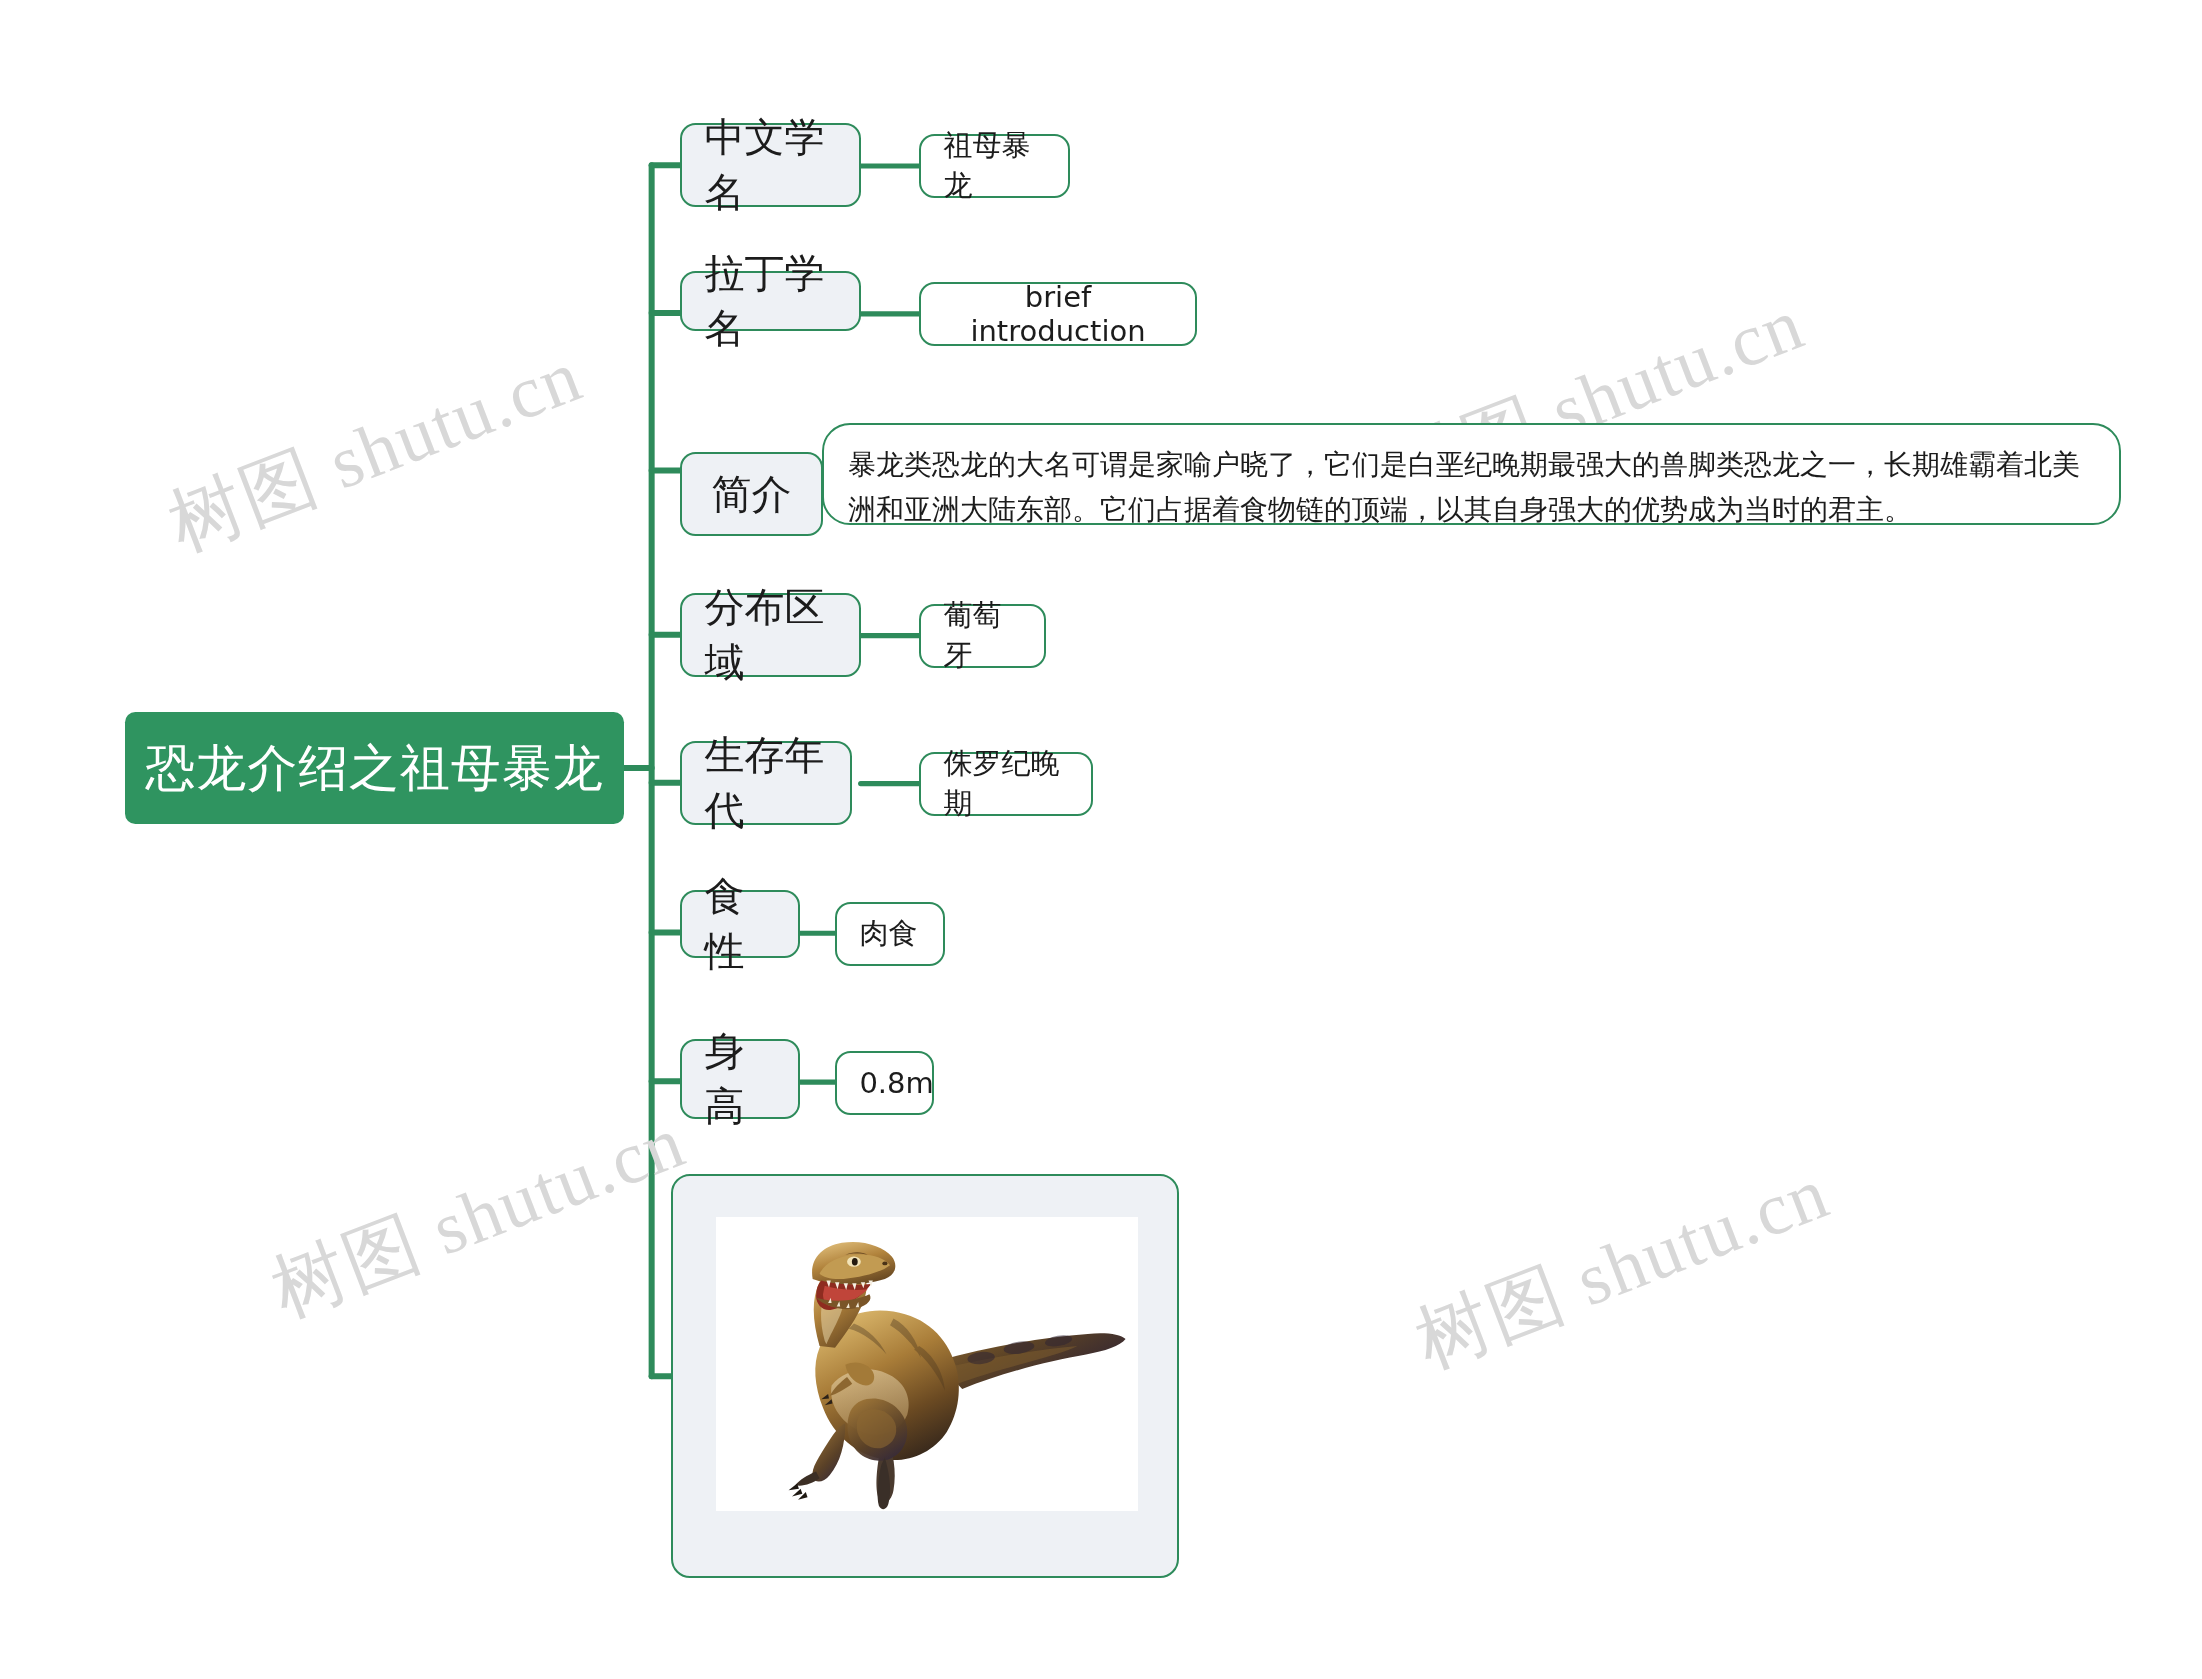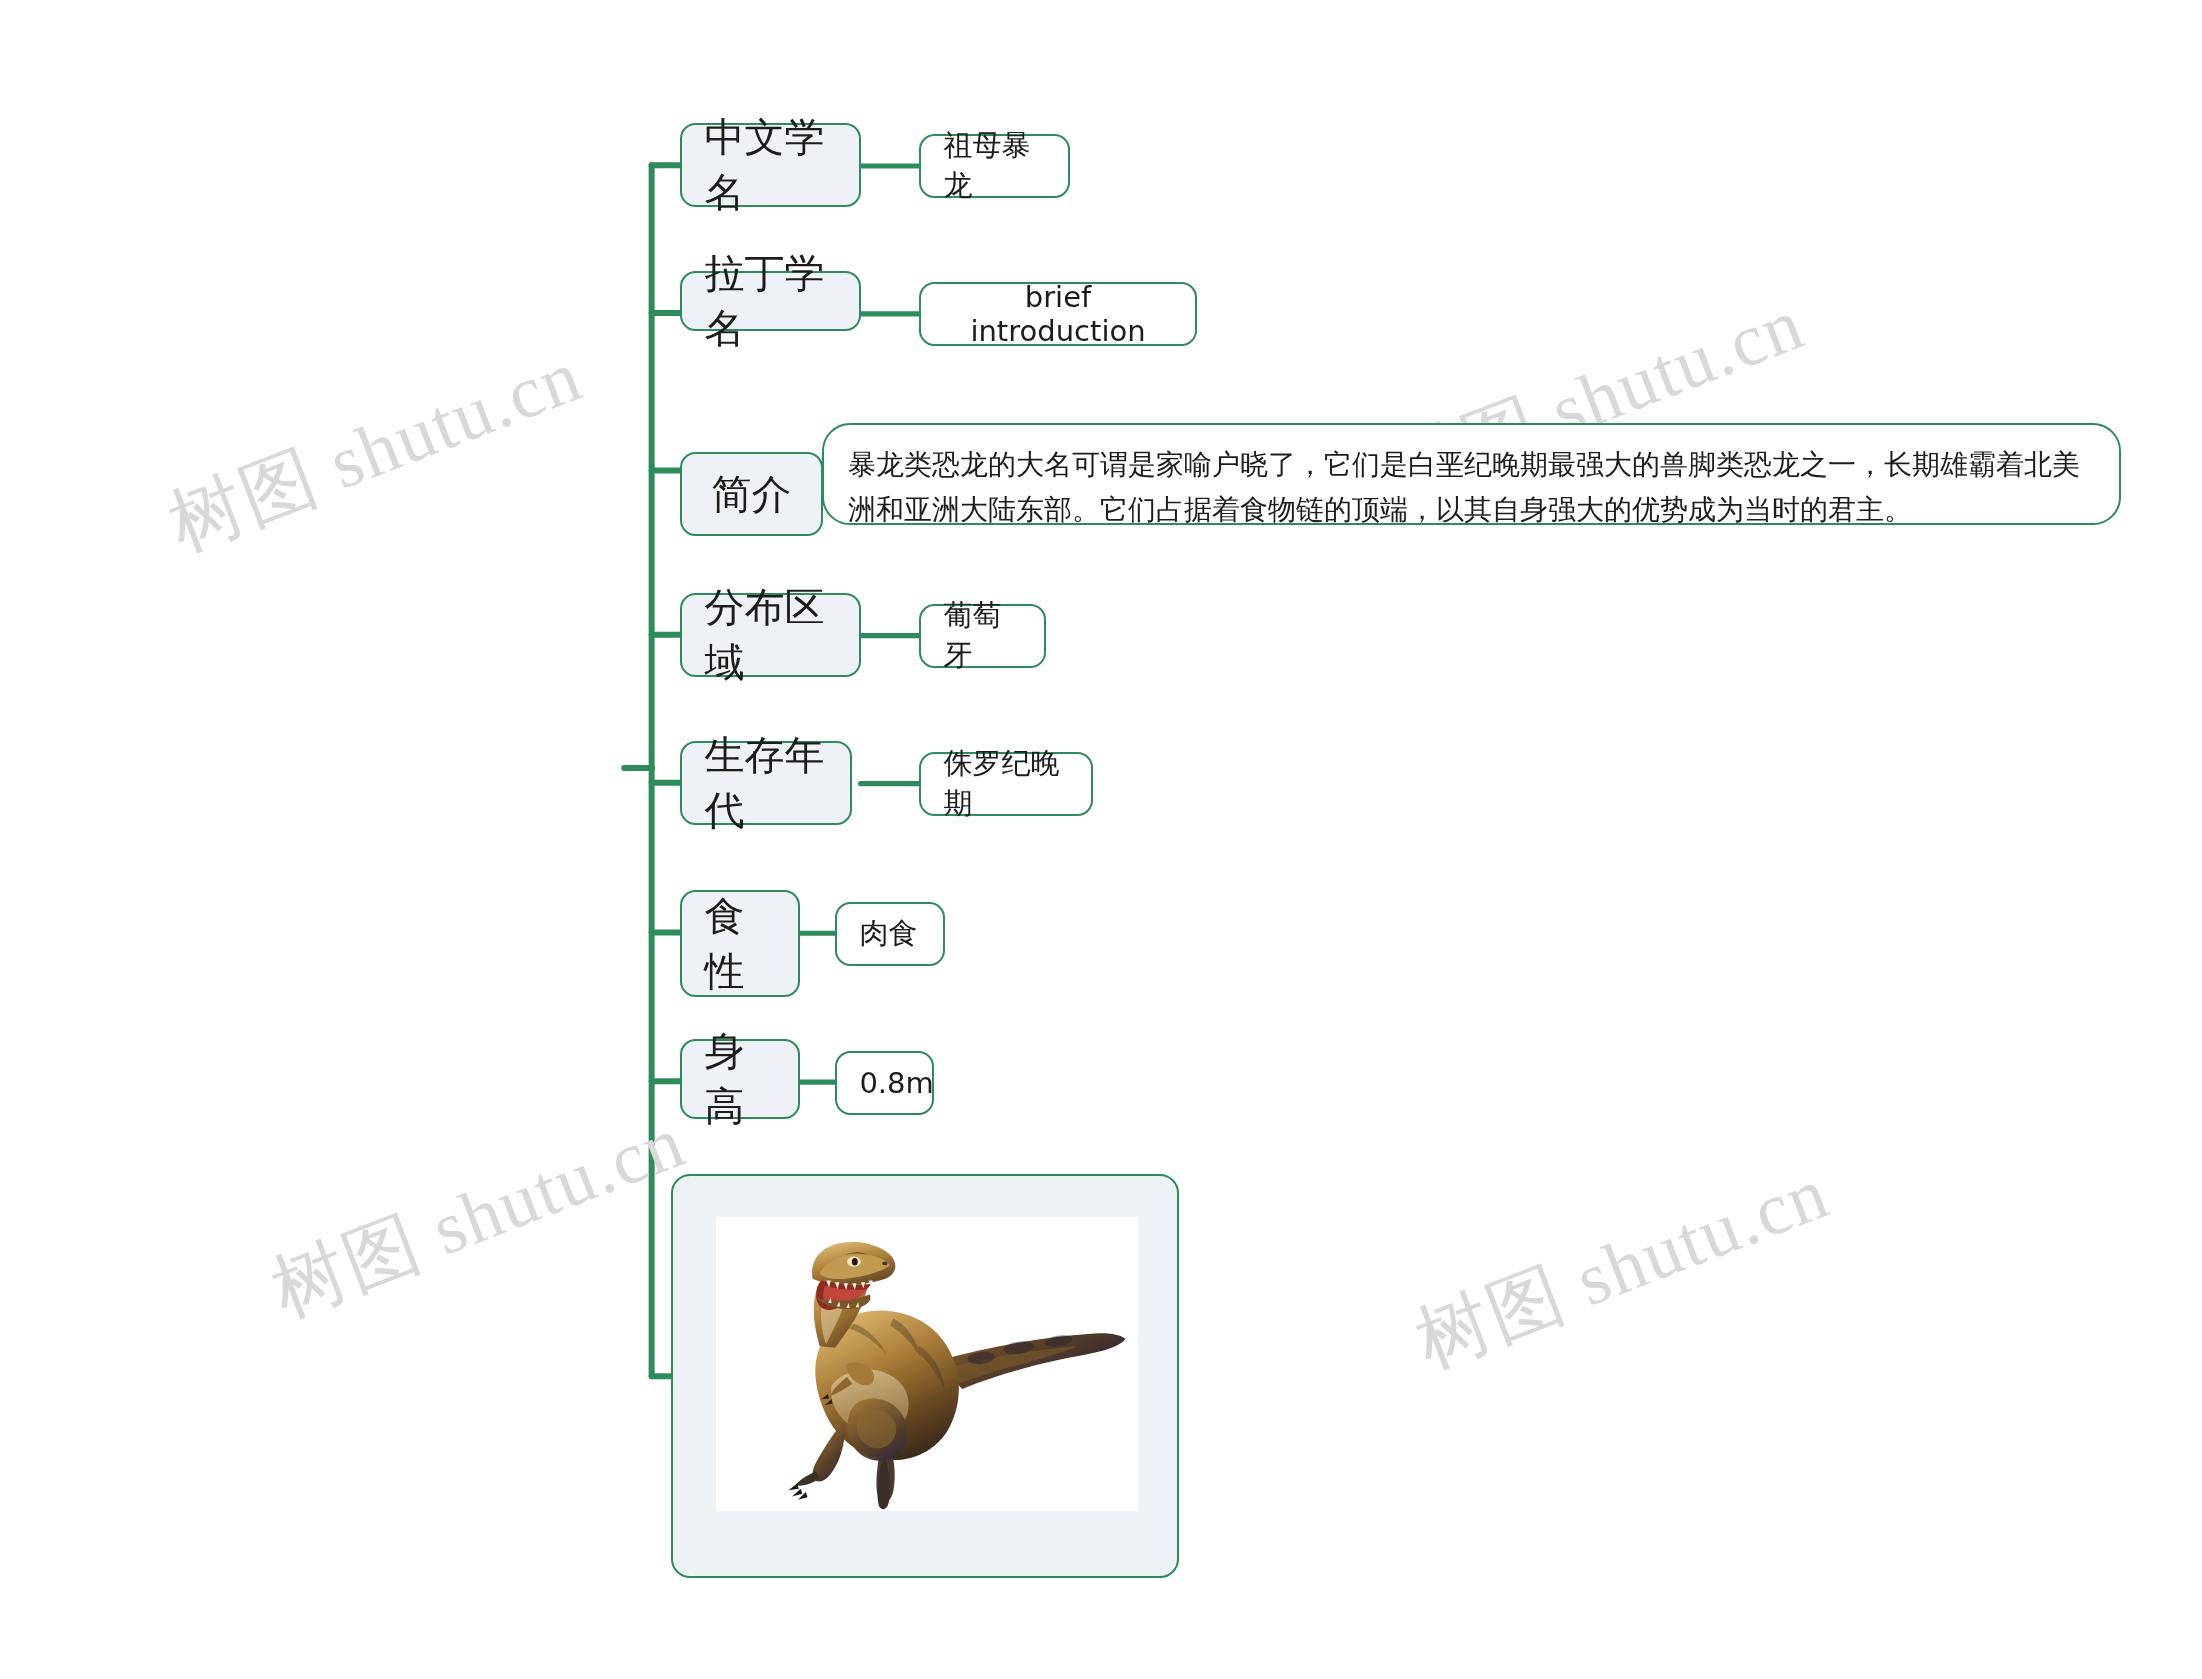--- a/index.html
+++ b/index.html
@@ -129,21 +129,21 @@
 
   #n-intro{ left: 680px;  top: 452px;  width: 143px; height: 84px; }
   #v-intro{ left: 822px;  top: 423px;  width: 1299px; height: 102px; }
 
   #n-area { left: 680px;  top: 593px;  width: 181px; height: 84px; }
   #v-area { left: 919px; top: 604px;  width: 127px; height: 64px; font-size: 29px; }
 
   #n-era  { left: 680px;  top: 741px;  width: 172px; height: 84px; }
   #v-era  { left: 919px; top: 752px;  width: 174px; height: 64px; font-size: 29px; }
 
-  #n-diet { left: 680px;  top: 890px; width: 120px; height: 107px; }
+  #n-diet { left: 680px;  top: 890px; width: 120px; height: 68px; }
   #v-diet { left: 835px;  top: 902px; width: 110px; height: 64px; font-size: 29px; }
 
   #n-hgt  { left: 680px;  top: 1039px; width: 120px; height: 80px; }
   #v-hgt  { left: 835px;  top: 1051px; width: 99px; height: 64px; font-size: 29px; }
 
   #n-img  { left: 671px;  top: 1174px; width: 508px; height: 404px; }
 </style>
 </head>
 <body>
 
@@ -170,20 +170,21 @@
       <path d="M1000 193 L1068 193"></path>
       <path d="M1000 365 L1068 365"></path>
       <path d="M956 551  L955 551"></path>
       <path d="M1000 739 L1068 739"></path>
       <path d="M1000 911 L1068 911"></path>
       <path d="M930 1085 L970 1085"></path>
       <path d="M930 1258 L970 1258"></path>
     </g>
   </svg>
 
+  <div class="node root-node">恐龙介绍之祖母暴龙</div>
 
   <div class="node branch-node" id="n-cn">中文学名</div>
   <div class="node leaf-node" id="v-cn">祖母暴龙</div>
 
   <div class="node branch-node" id="n-lat">拉丁学名</div>
   <div class="node leaf-node" id="v-lat">brief introduction</div>
 
   <div class="node branch-node" id="n-intro">简介</div>
   <div class="node para-node" id="v-intro">暴龙类恐龙的大名可谓是家喻户晓了，它们是白垩纪晚期最强大的兽脚类恐龙之一，长期雄霸着北美洲和亚洲大陆东部。它们占据着食物链的顶端，以其自身强大的优势成为当时的君主。</div>
 

